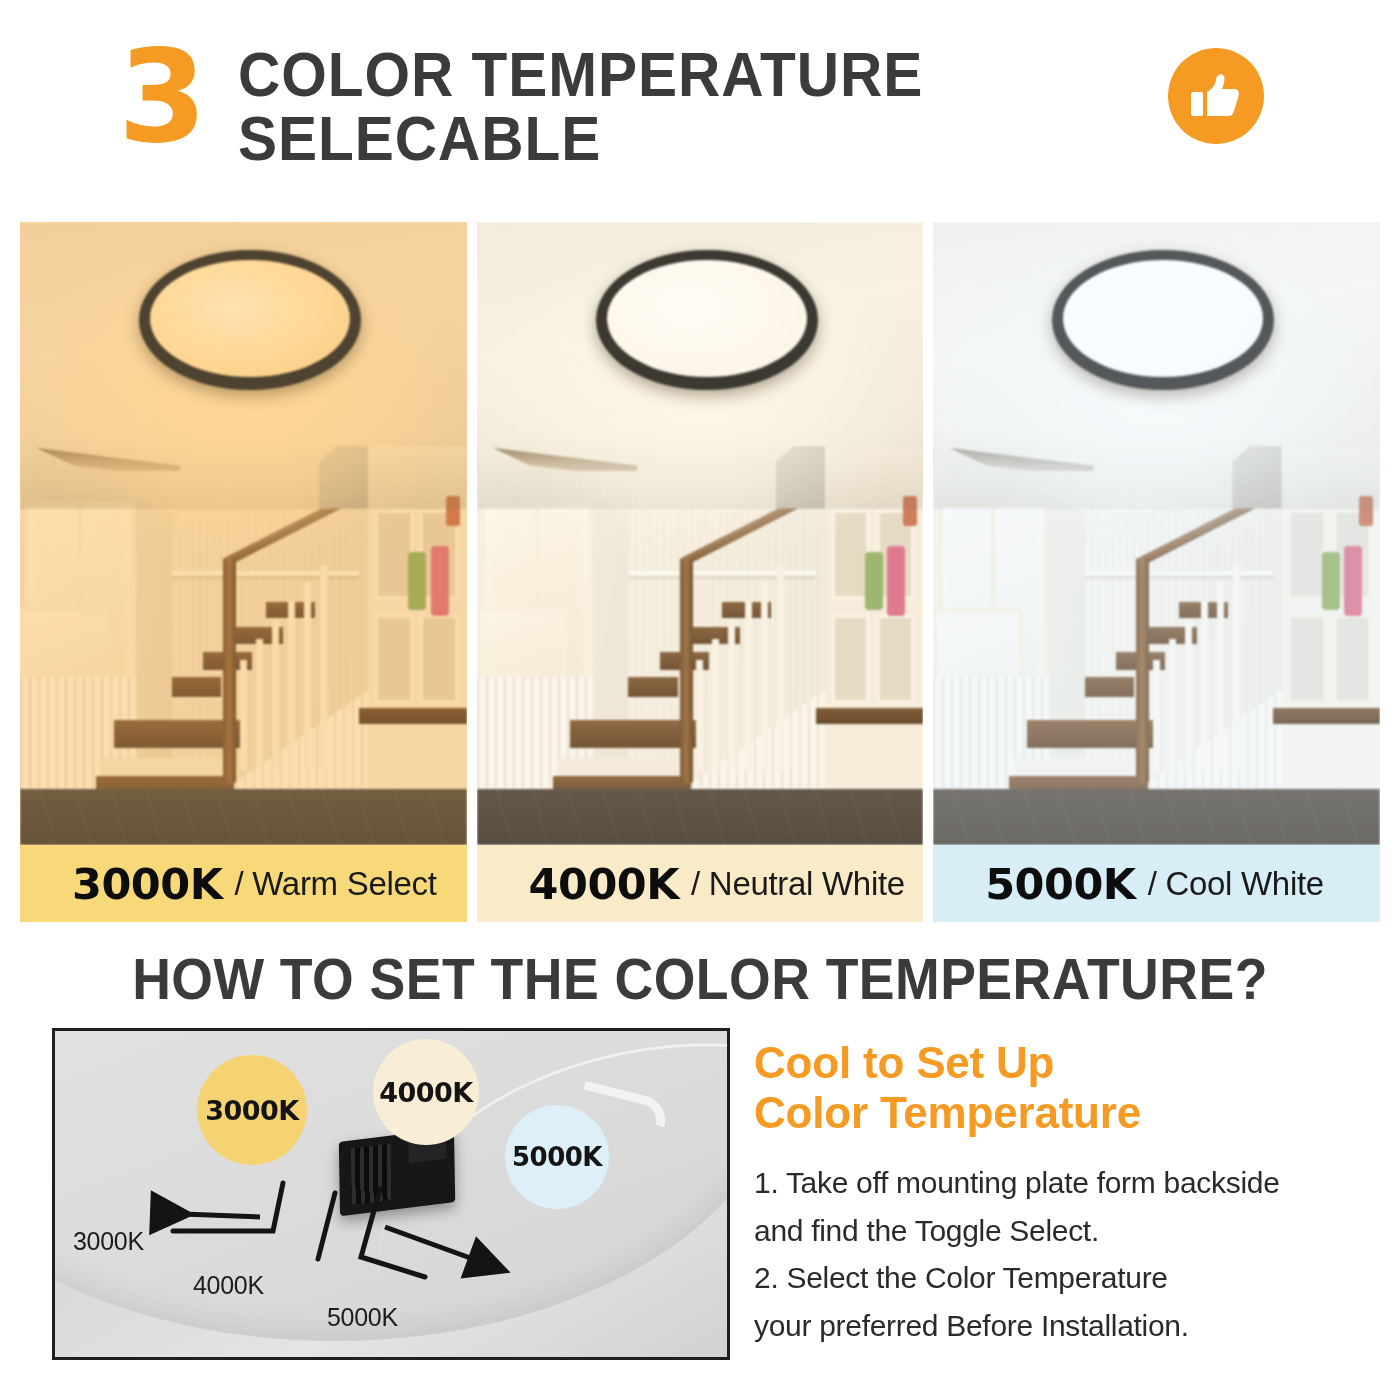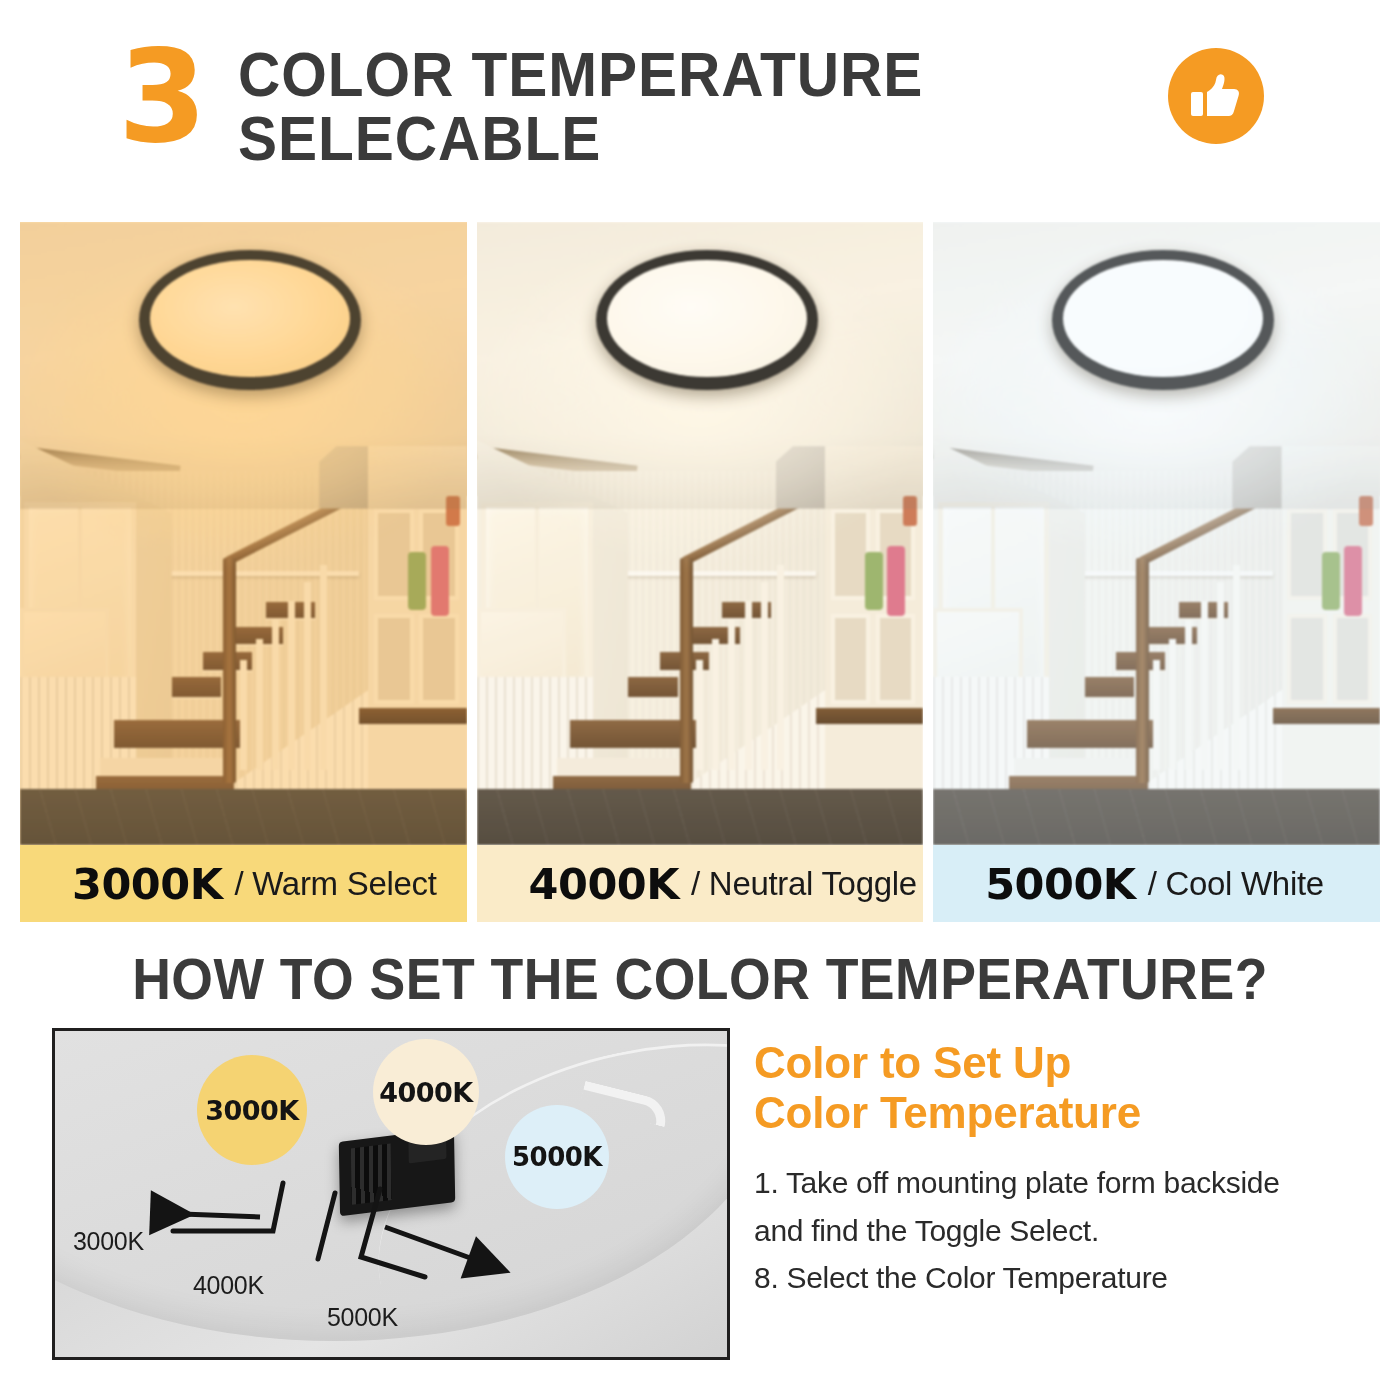--- a/index.html
+++ b/index.html
@@ -536,21 +536,21 @@
           <div class="lightglow" style="background:radial-gradient(ellipse at center, rgba(255,250,238,0.95) 0%, rgba(255,250,238,0.42) 45%, rgba(255,250,238,0) 72%);"></div>
           <div class="lamp-ring">
               <div class="lamp-lens" style="background:radial-gradient(ellipse at 42% 40%, #ffffff 0%, #fefbf3 55%, #f7f2e6 100%);"></div>
             </div>
         </div>
       </div>
       <div class="tint tint-4000"></div>
     </div>
     <div class="ct-bar" style="background:#FAEBC8;">
       <span class="ct-k">4000K</span>
-      <span class="ct-name"><span>/</span> <span>Neutral Toggle</span></span>
+      <span class="ct-name"><span>/</span> <span>Neutral White</span></span>
     </div>
   </div>
 
   <div class="panel">
     <div class="photo">
       <div class="blurwrap">
         <div class="scene">
           <div class="ceiling" style="background:linear-gradient(170deg,#f3f1ec 0%,#faf8f4 40%,#eceae4 100%);"></div>
           <div class="crown" style="background:linear-gradient(180deg,#8d8579,#c9c3b6);"></div>
           <div class="wall-back" style="background:linear-gradient(95deg,#efeee8 0%,#f7f6f1 35%,#ebeae4 100%);"></div>
@@ -643,21 +643,22 @@
     <line x1="330" y1="196" x2="418" y2="228" stroke="#141414" stroke-width="5" marker-end="url(#arrR)"></line>
   </svg>
 
   <div class="sw-label sl-3000">3000K</div>
   <div class="sw-label sl-4000">4000K</div>
   <div class="sw-label sl-5000">5000K</div>
 </div>
 
 <div class="right-text">
   <div class="rt-head">
-    <span>Color to Set Up</span>
+    <span>Cool to Set Up</span>
     <span>Color Temperature</span>
   </div>
   <div class="rt-body">
     <div class="rt-line">1. Take off mounting plate form backside</div>
     <div class="rt-line">and find the Toggle Select.</div>
-    <div class="rt-line">8. Select the Color Temperature</div>
+    <div class="rt-line">2. Select the Color Temperature</div>
+    <div class="rt-line">your preferred Before Installation.</div>
   </div>
 </div>
 
 </body></html>

